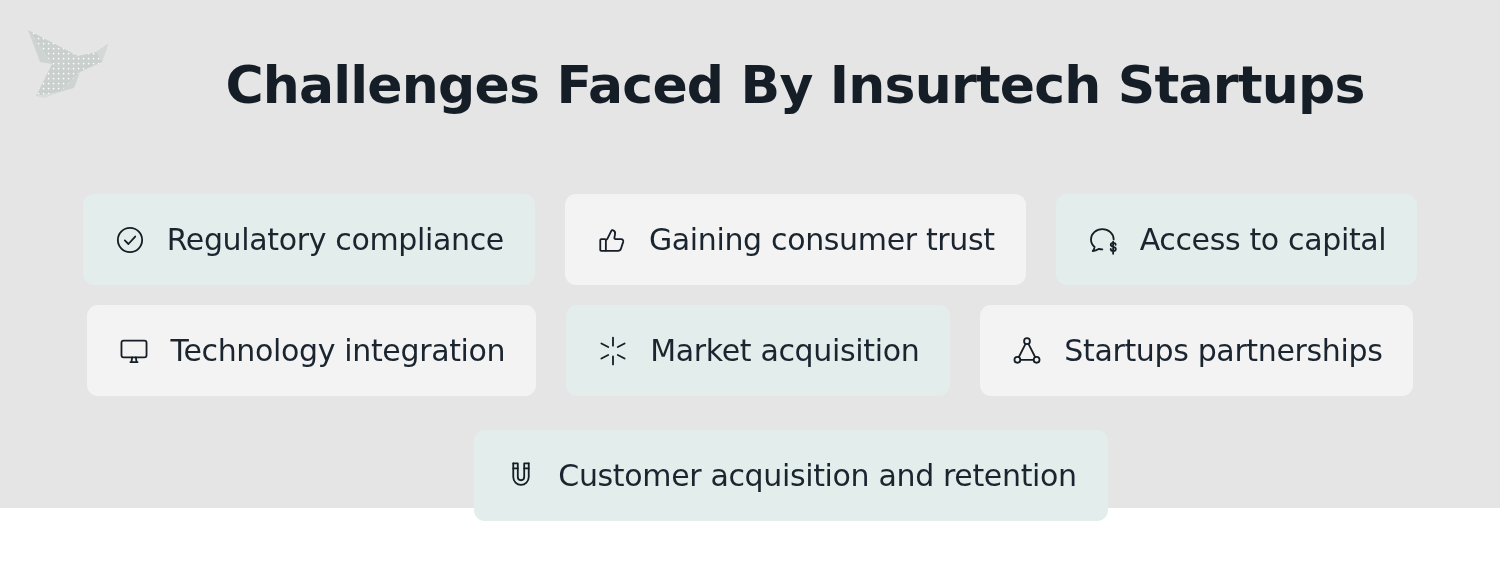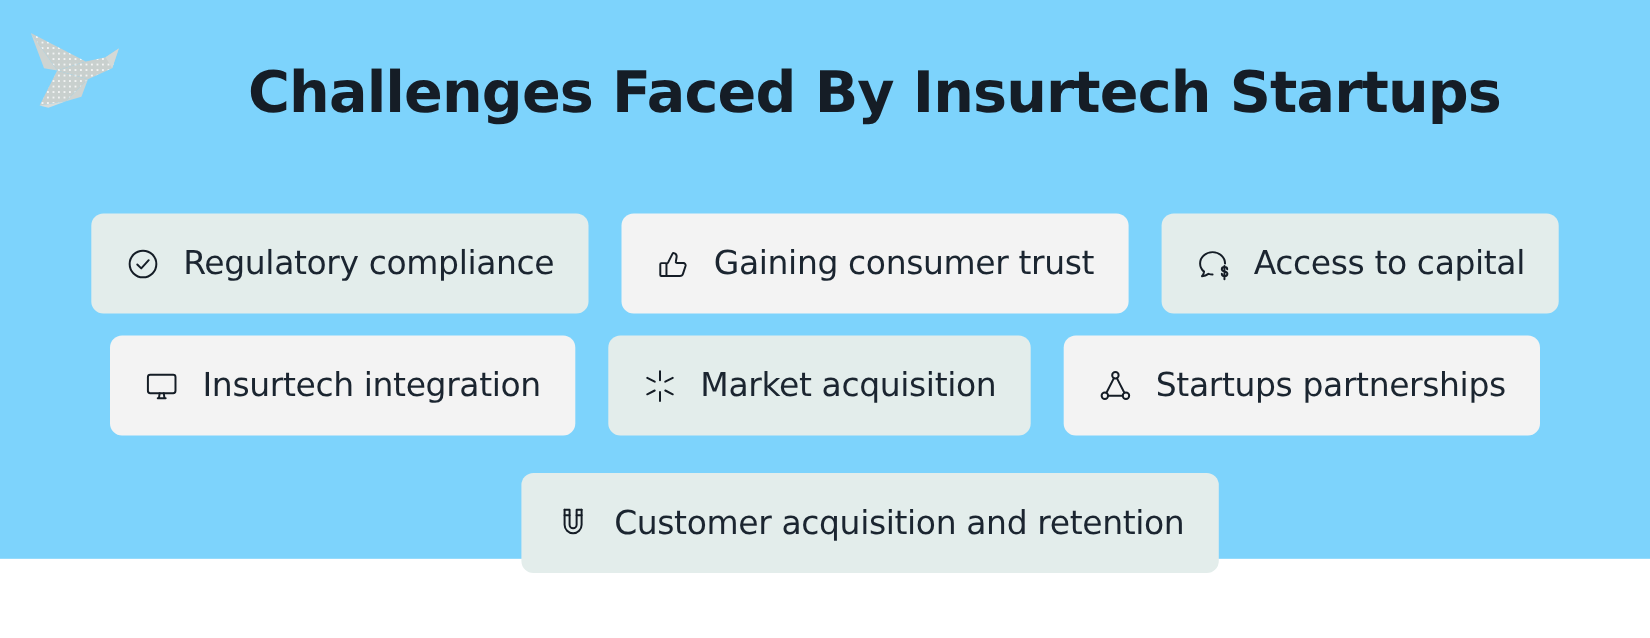--- a/index.html
+++ b/index.html
@@ -12,21 +12,21 @@
     height: 580px;
     overflow: hidden;
     font-family: "Liberation Sans", sans-serif;
     -webkit-font-smoothing: antialiased;
   }
 
   #canvas {
     position: relative;
     width: 1500px;
     height: 508px;
-    background: #7dd3fc;
+    background: #e5e5e5;
   }
 
   
   #logo {
     position: absolute;
     left: 22px;
     top: 22px;
     width: 92px;
     height: 82px;
   }
@@ -156,21 +156,21 @@
       </div>
     </div>
   <div class="row" id="row-1">
       <div class="pill grey">
         <span class="pill-icon">
           <svg viewBox="0 0 24 24" fill="none" stroke="currentColor" stroke-width="1.35" stroke-linecap="round" stroke-linejoin="round">
             <rect x="2.6" y="4.2" width="18.8" height="12.6" rx="1.6"></rect>
             <path d="M9.3 20.3h5.4M10.6 16.8l-.5 3.5M13.4 16.8l.5 3.5"></path>
           </svg>
         </span>
-        <span class="pill-label">Insurtech integration</span>
+        <span class="pill-label">Technology integration</span>
       </div>
       <div class="pill mint">
         <span class="pill-icon">
           <svg viewBox="0 0 24 24" fill="none" stroke="currentColor" stroke-width="1.35" stroke-linecap="round">
             <path d="M12 1.9v6.1M12 16v6.1"></path>
             <path d="M3.3 6.4l5.1 2.6M15.6 15l5.1 2.6"></path>
             <path d="M3.3 17.6l5.1-2.6M15.6 9l5.1-2.6"></path>
           </svg>
         </span>
         <span class="pill-label">Market acquisition</span>

